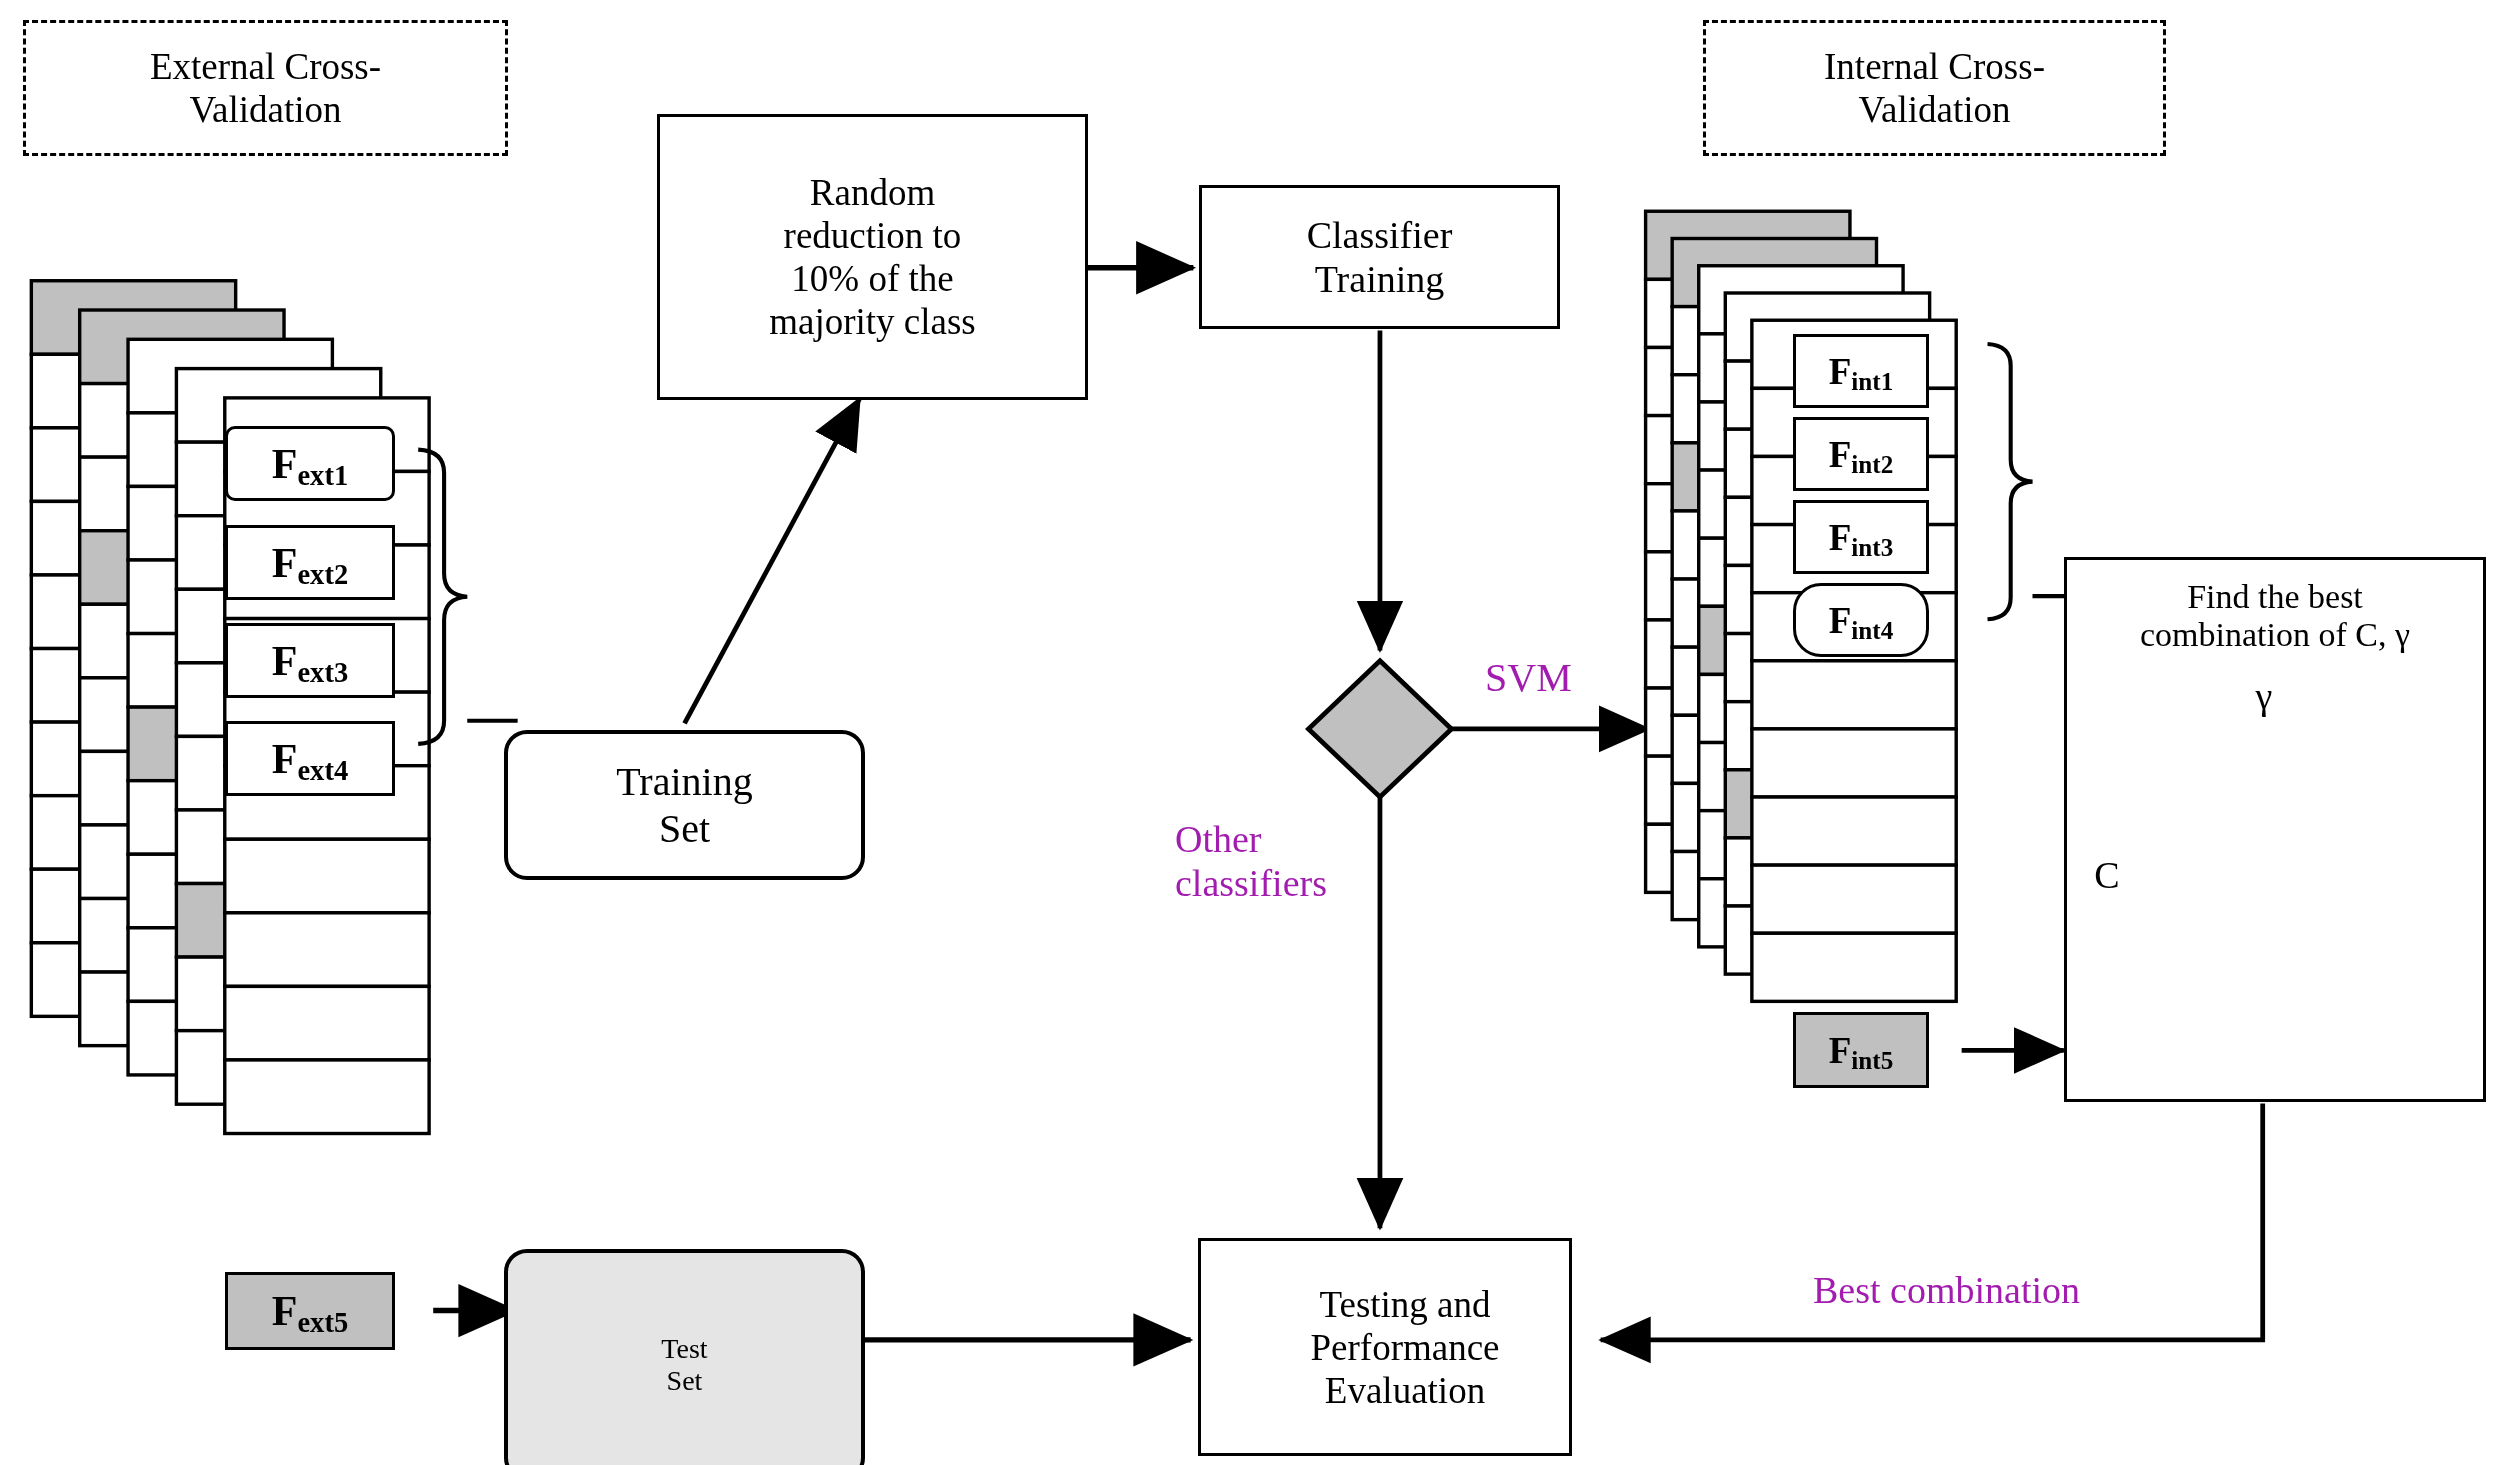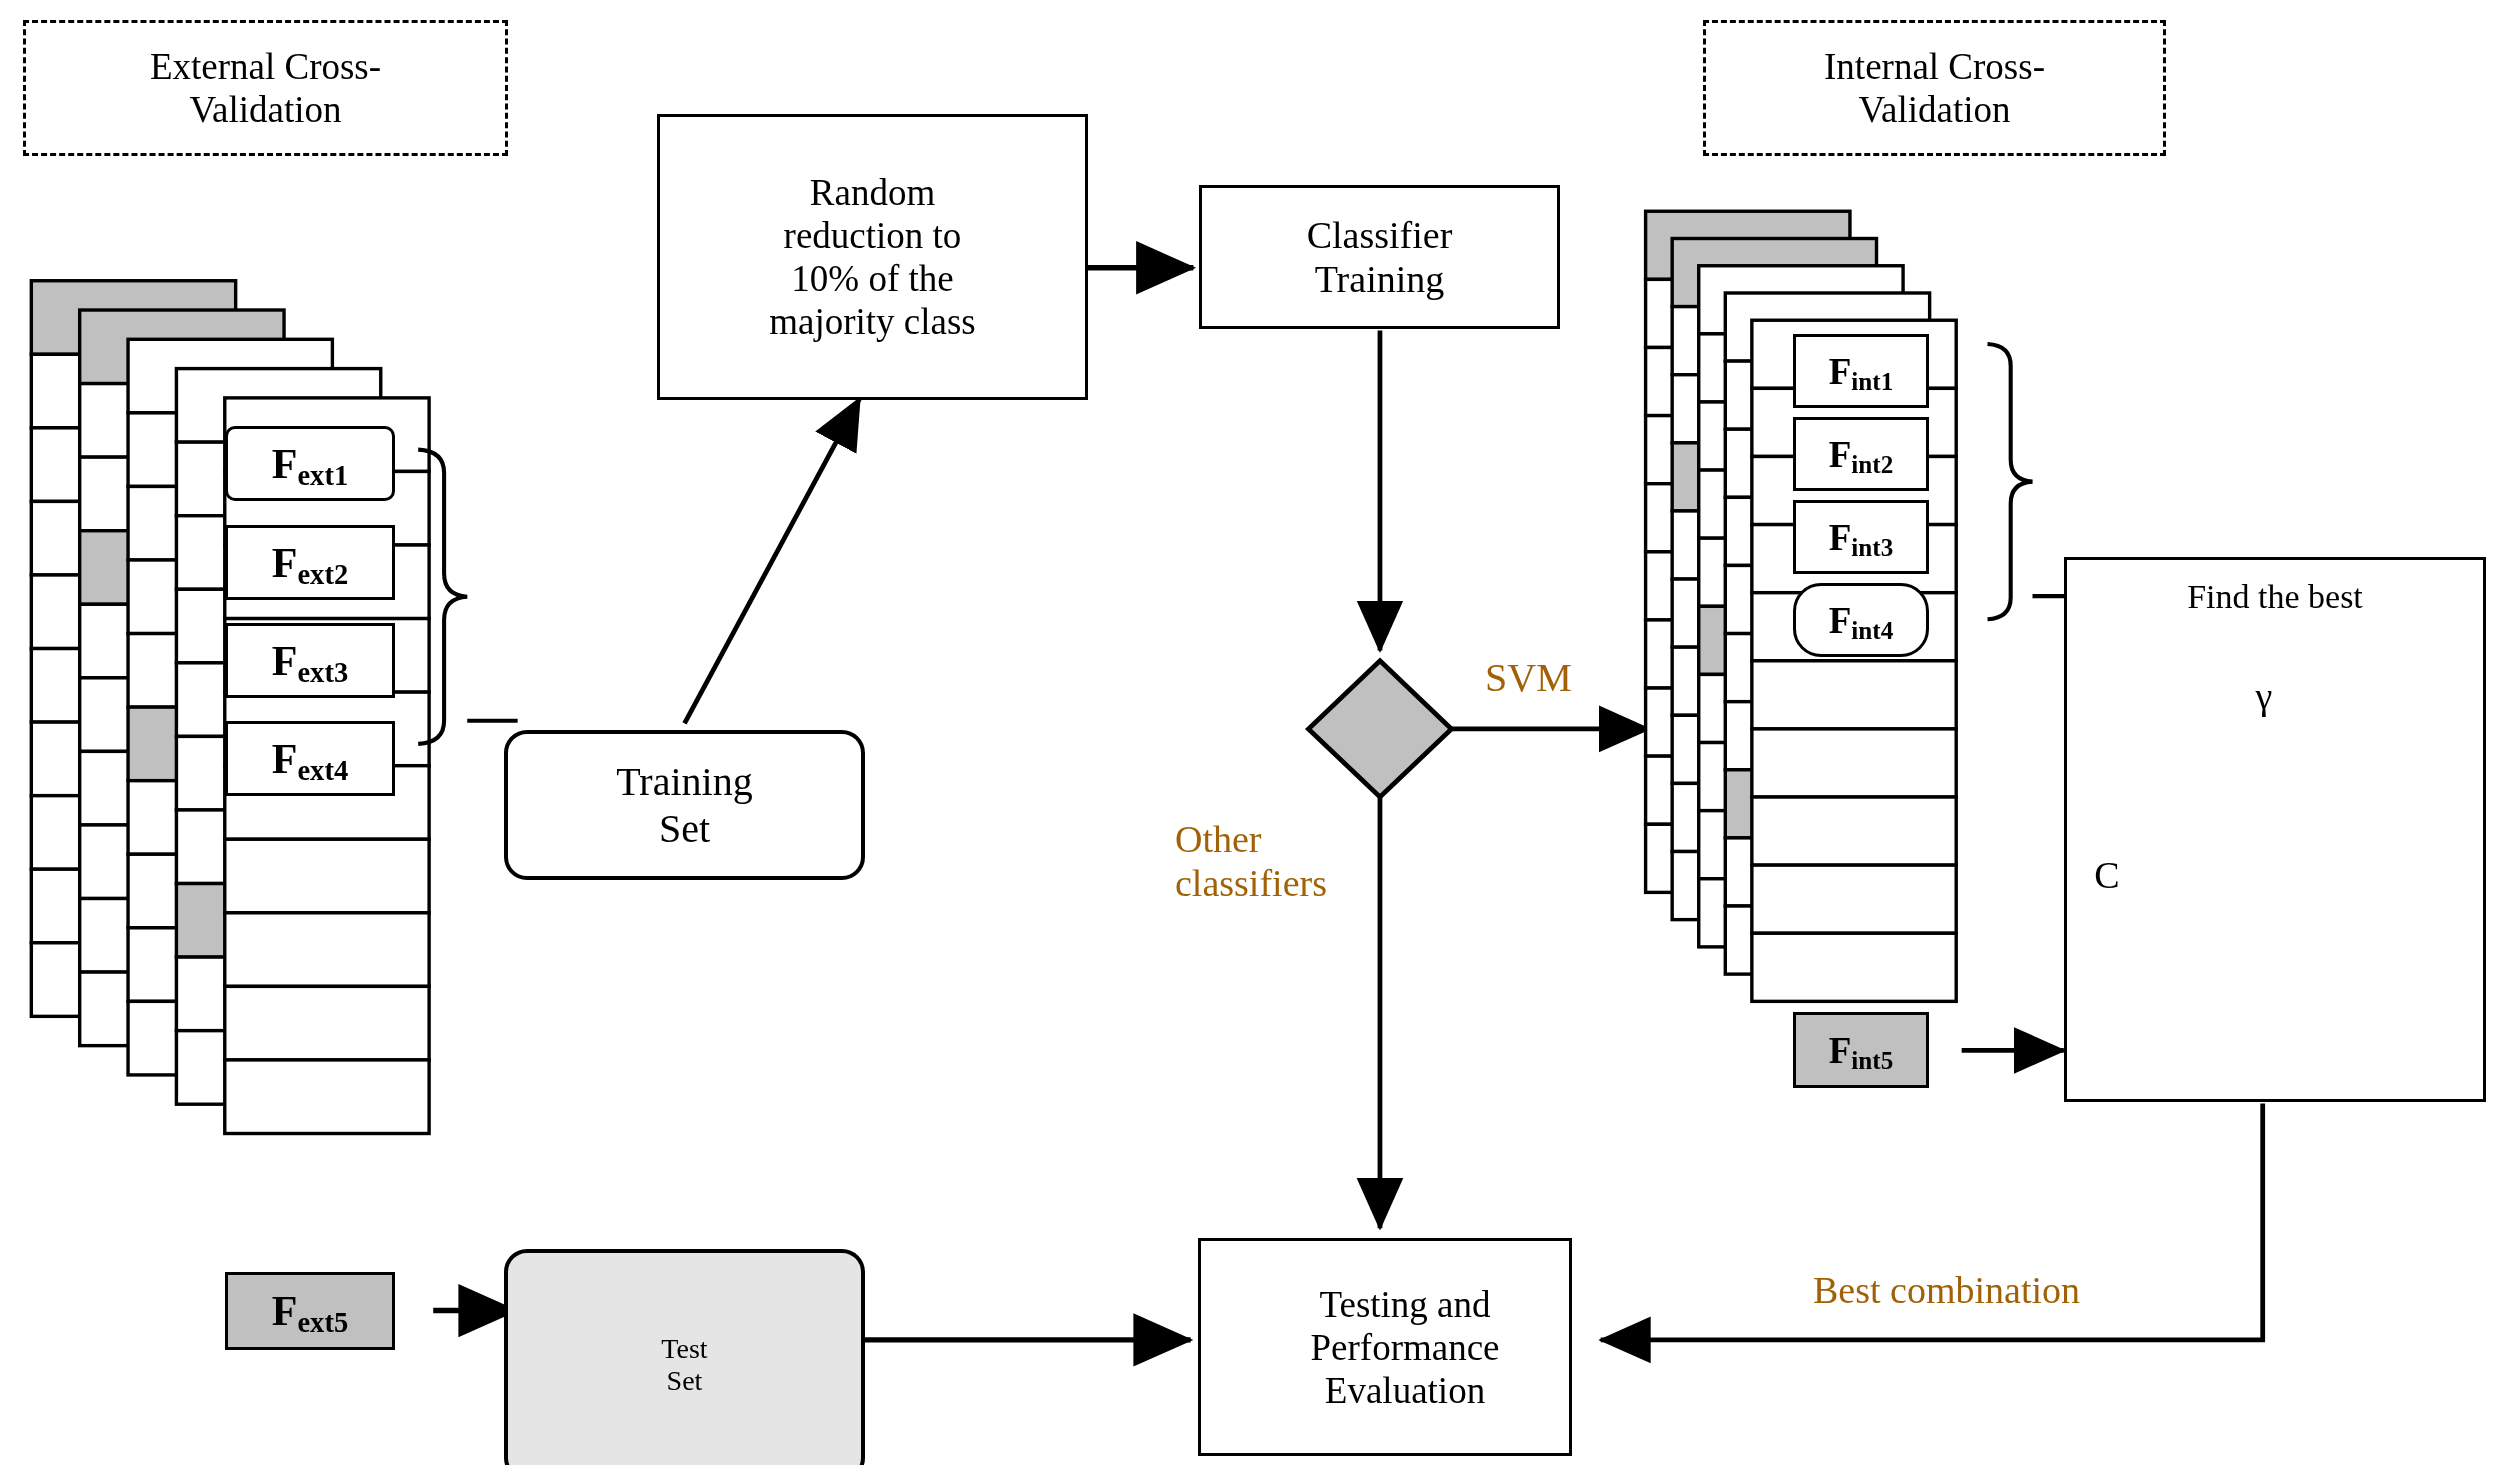--- a/index.html
+++ b/index.html
@@ -11,21 +11,21 @@
   .dashbox{position:absolute;border:3.4px dashed #000;box-sizing:border-box;
            display:flex;align-items:center;justify-content:center;text-align:center;}
   .procbox{position:absolute;border:3.4px solid #000;background:#fff;box-sizing:border-box;
            display:flex;align-items:center;justify-content:center;text-align:center;}
   .roundbox{position:absolute;border:4.1px solid #000;border-radius:23px;box-sizing:border-box;
             display:flex;align-items:center;justify-content:center;text-align:center;}
   .foldbox{position:absolute;border:3.4px solid #000;box-sizing:border-box;
            display:flex;align-items:center;justify-content:center;}
   .foldlabel{font-weight:bold;white-space:nowrap;}
   .foldlabel .sub{font-size:0.68em;vertical-align:baseline;position:relative;top:0.26em;}
-  .edgelbl{position:absolute;white-space:nowrap;color:#a16207;}
+  .edgelbl{position:absolute;white-space:nowrap;color:#a21caf;}
 </style>
 </head>
 <body>
 
 <div id="stage">
 
   <svg id="vec" viewBox="0 0 3688 2152">
     <defs>
       <marker id="arrowhead" markerWidth="13" markerHeight="13" refX="10.5" refY="5.2" orient="auto" markerUnits="strokeWidth">
         <path d="M0,0.3 L11,5.2 L0,10.1 z" fill="#000"></path>
@@ -283,20 +283,21 @@
     <div>
       <div>Classifier</div>
       <div>Training</div>
     </div>
   </div>
 
   <div class="procbox" style="left:2064px;top:557px;width:422px;height:545px;font-size:34px;
               align-items:flex-start;padding-top:17.7px;">
     <div style="width:100%;">
       <div>Find the best</div>
+      <div>combination of C, γ</div>
     </div>
   </div>
   <div class="lbl" style="left:2240px;top:674px;font-size:38px;width:48px;">γ</div>
   <div class="lbl" style="left:2083px;top:853px;font-size:38px;width:48px;">C</div>
 
   <div class="procbox" style="left:1198px;top:1238px;width:374px;height:218px;font-size:37px;padding-left:40px;">
     <div>
       <div>Testing and</div>
       <div>Performance</div>
       <div>Evaluation</div>

